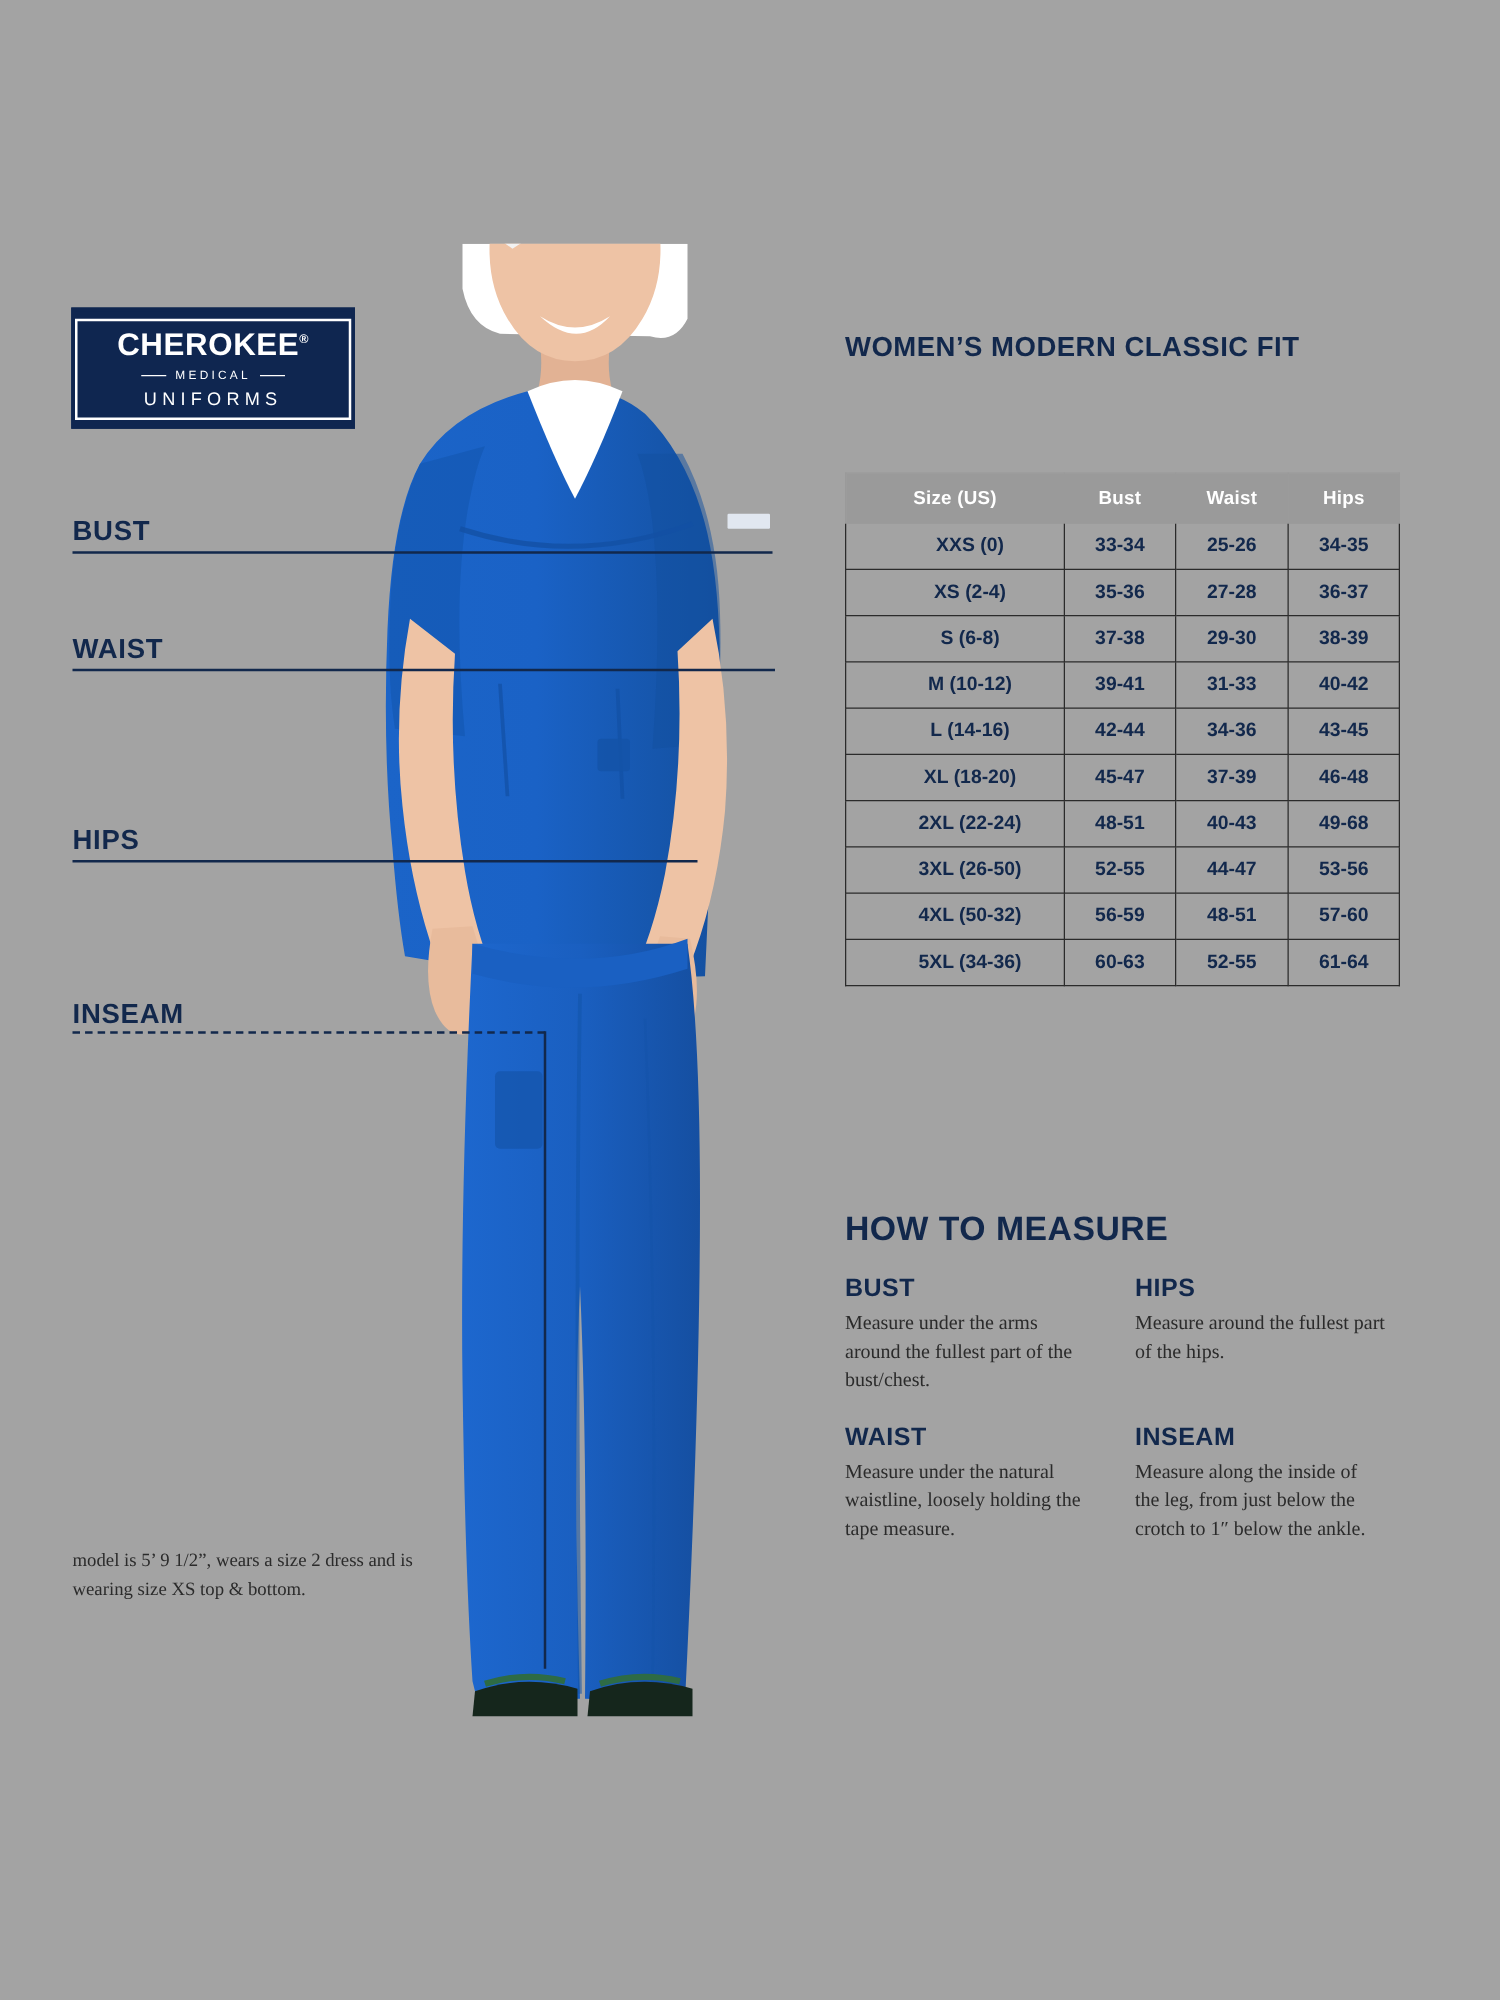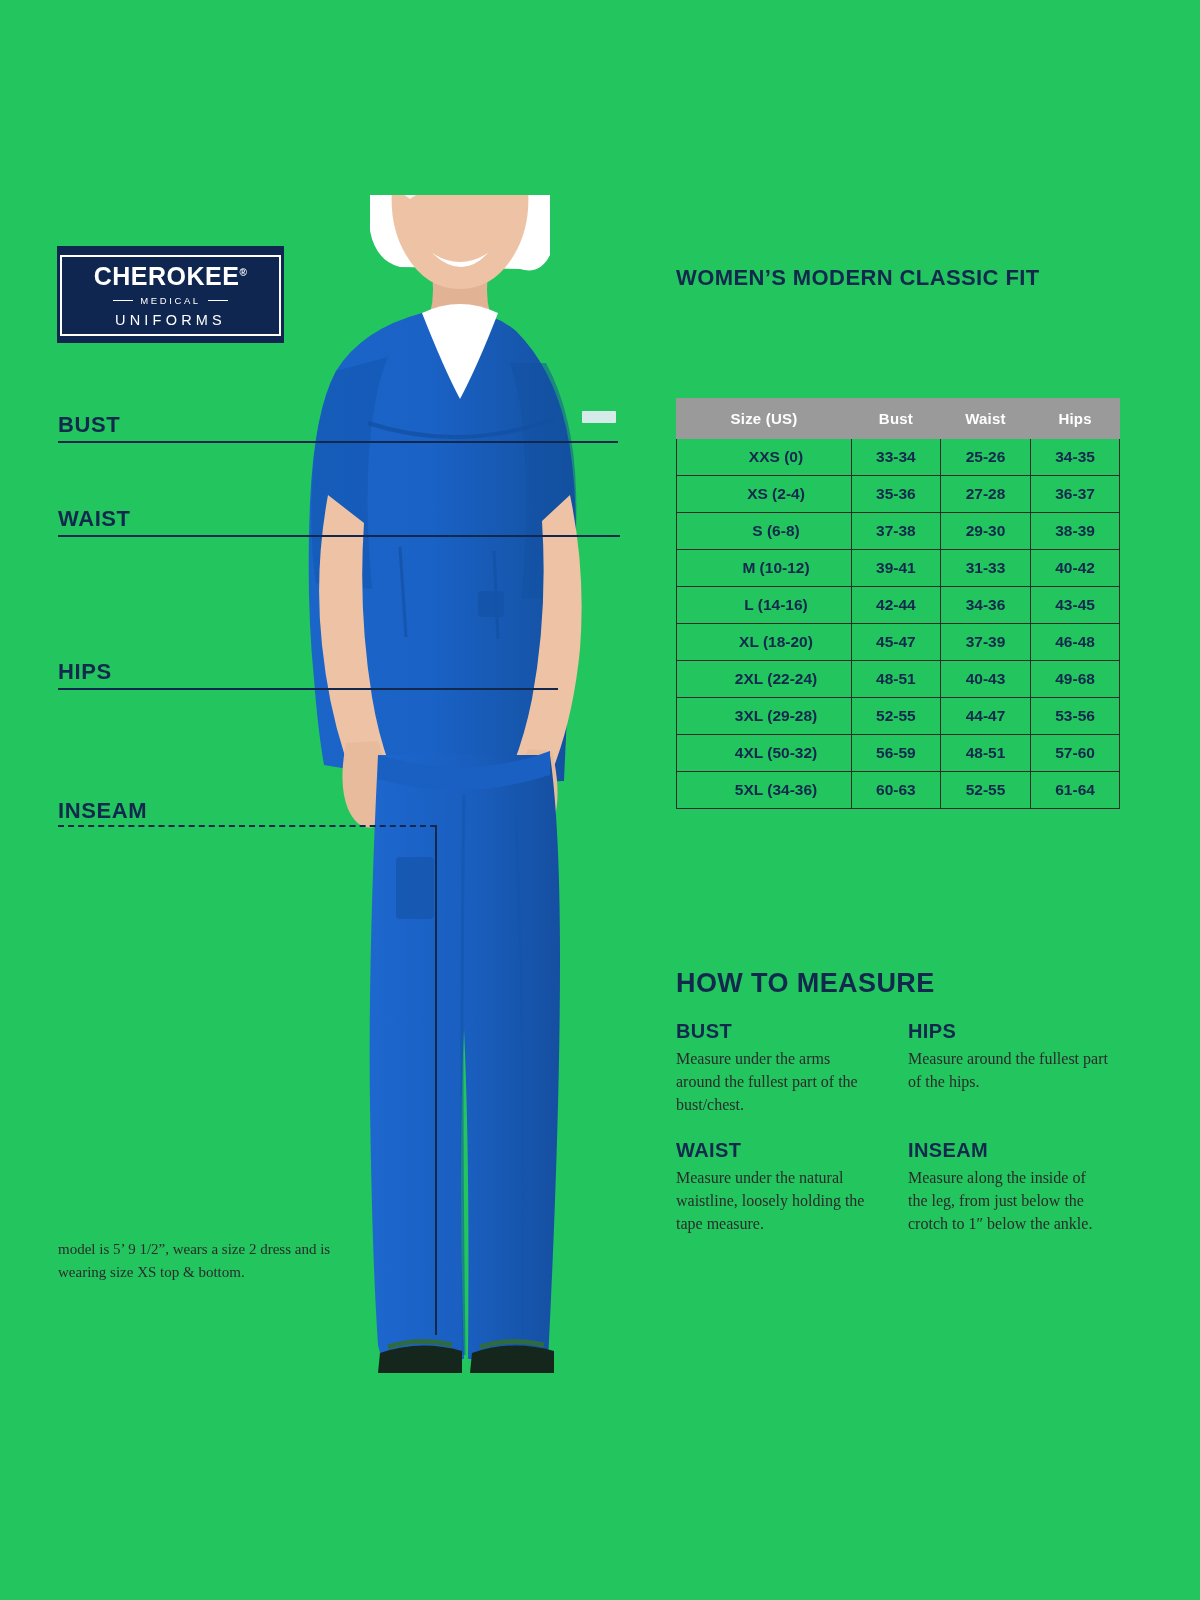--- a/index.html
+++ b/index.html
@@ -8,21 +8,21 @@
     width: 1200px; height: 1600px;
     background: #ffffff;
     font-family: "Liberation Sans", sans-serif;
     color: #12284c;
   }
   .page {
     position: relative;
     width: 1200px;
     height: 1600px;
     overflow: hidden;
-    background: #22c55e;
+    background: #a3a3a3;
   }
 
   
   .logo-box {
     position: absolute;
     left: 57px;
     top: 246px;
     width: 227px;
     height: 97px;
     background: #0f2650;
@@ -122,21 +122,20 @@
     color: #12284c;
   }
 
   table.size-table {
     position: absolute;
     left: 676px;
     top: 378px;
     width: 444px;
     border-collapse: collapse;
     font-size: 15.5px;
-    margin-top: 20px;
   }
   table.size-table th {
     background: #9a9a9a;
     color: #ffffff;
     font-weight: 700;
     font-size: 15px;
     padding: 11px 4px;
     text-align: center;
     border: 1px solid #9a9a9a;
     letter-spacing: 0.2px;
@@ -352,21 +351,21 @@
         <td>37-39</td>
         <td>46-48</td>
       </tr>
       <tr>
         <td class="size-col">2XL (22-24)</td>
         <td>48-51</td>
         <td>40-43</td>
         <td>49-68</td>
       </tr>
       <tr>
-        <td class="size-col">3XL (29-28)</td>
+        <td class="size-col">3XL (26-50)</td>
         <td>52-55</td>
         <td>44-47</td>
         <td>53-56</td>
       </tr>
       <tr>
         <td class="size-col">4XL (50-32)</td>
         <td>56-59</td>
         <td>48-51</td>
         <td>57-60</td>
       </tr>

